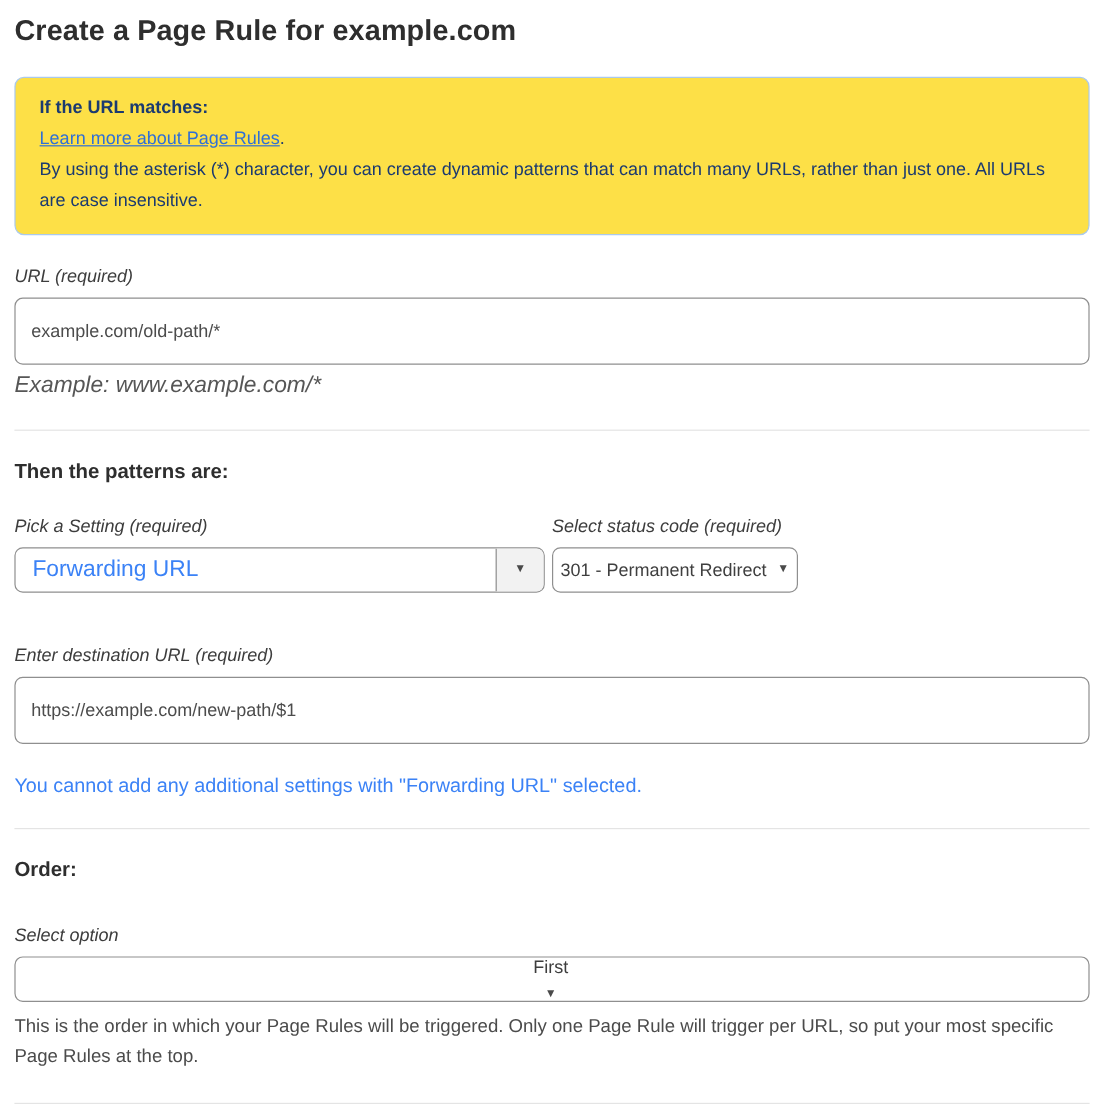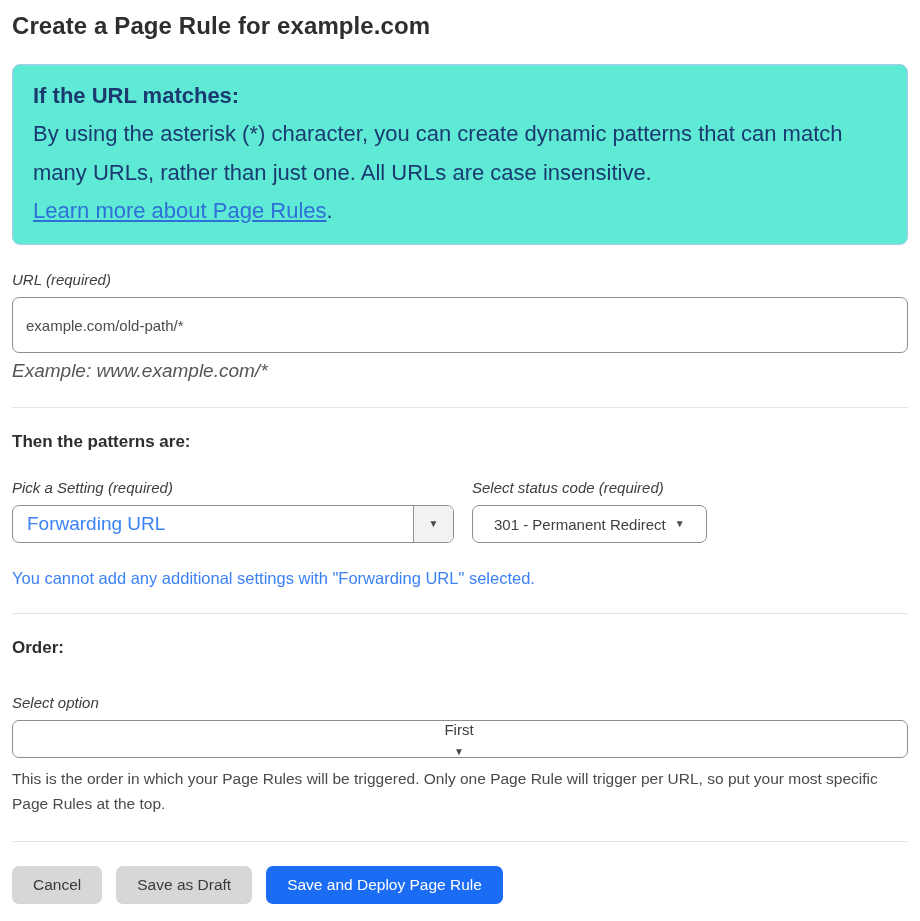--- a/index.html
+++ b/index.html
@@ -13,25 +13,25 @@
 
   .page-title {
     font-size: 24px;
     font-weight: 700;
     color: #2e2e2e;
     margin: 6px 0 24px 0;
     letter-spacing: 0.1px;
   }
 
   .info-box {
-    background: #5eead4;
+    background: #fde047;
     border: 1px solid #aac9ec;
     border-radius: 8px;
     padding: 12px 12px 14px 20px;
-    font-size: 22px;
+    font-size: 15px;
     line-height: 1.74;
     color: #1b3a70;
     margin-bottom: 26px;
   }
   .info-box .ib-heading { font-weight: 700; }
   .info-box a {
     color: #2f6fd6;
     text-decoration: underline;
     cursor: pointer;
   }
@@ -72,21 +72,21 @@
 
   .section-heading {
     font-size: 17px;
     font-weight: 700;
     color: #2e2e2e;
     margin: 24px 0 0 0;
   }
 
   .settings-row {
     display: flex;
-    gap: 18px;
+    gap: 6px;
     margin-top: 27px;
   }
   .col-setting { width: 442px; flex: none; }
 
   .split-select {
     display: flex;
     height: 38px;
     border: 1px solid #8f8f8f;
     border-radius: 7px;
     background: #ffffff;
@@ -117,21 +117,21 @@
   }
 
   .status-select {
     display: inline-flex;
     align-items: center;
     gap: 9px;
     height: 38px;
     border: 1px solid #8f8f8f;
     border-radius: 7px;
     background: #ffffff;
-    padding: 0 21px;
+    padding: 0 6px;
     font-size: 15px;
     color: #3f3f3f;
     cursor: pointer;
   }
 
   .dest-group { margin-top: 44px; }
 
   .note-text {
     font-size: 16.5px;
     color: #3b82f6;
@@ -182,22 +182,22 @@
 </style>
 </head>
 <body>
 
 <div class="container">
 
   <h1 class="page-title">Create a Page Rule for example.com</h1>
 
   <div class="info-box">
     <div class="ib-heading">If the URL matches:</div>
+    <div><a>Learn more about Page Rules</a><span>.</span></div>
     <div><span>By using the asterisk (*) character, you can create dynamic patterns that can match many URLs, rather than just one. All URLs are case insensitive.</span></div>
-    <div><a>Learn more about Page Rules</a><span>.</span></div>
   </div>
 
   <div>
     <label class="field-label">URL (required)</label>
     <input type="text" class="text-input" value="example.com/old-path/*" style="">
     <div class="example-text">Example: www.example.com/*</div>
   </div>
 
   <hr class="divider">
 
@@ -215,20 +215,24 @@
     </div>
     <div>
       <label class="field-label">Select status code (required)</label>
       <div class="status-select">
         <span>301 - Permanent Redirect</span>
         <span class="caret-glyph">▼</span>
       </div>
     </div>
   </div>
 
+  <div class="dest-group">
+    <label class="field-label">Enter destination URL (required)</label>
+    <input type="text" class="text-input" value="https://example.com/new-path/$1" style="">
+  </div>
 
   <p class="note-text">You cannot add any additional settings with "Forwarding URL" selected.</p>
 
   <hr class="divider">
 
   <h2 class="section-heading">Order:</h2>
 
   <label class="field-label order-label">Select option</label>
   <div class="order-select">
     <span>First</span>

